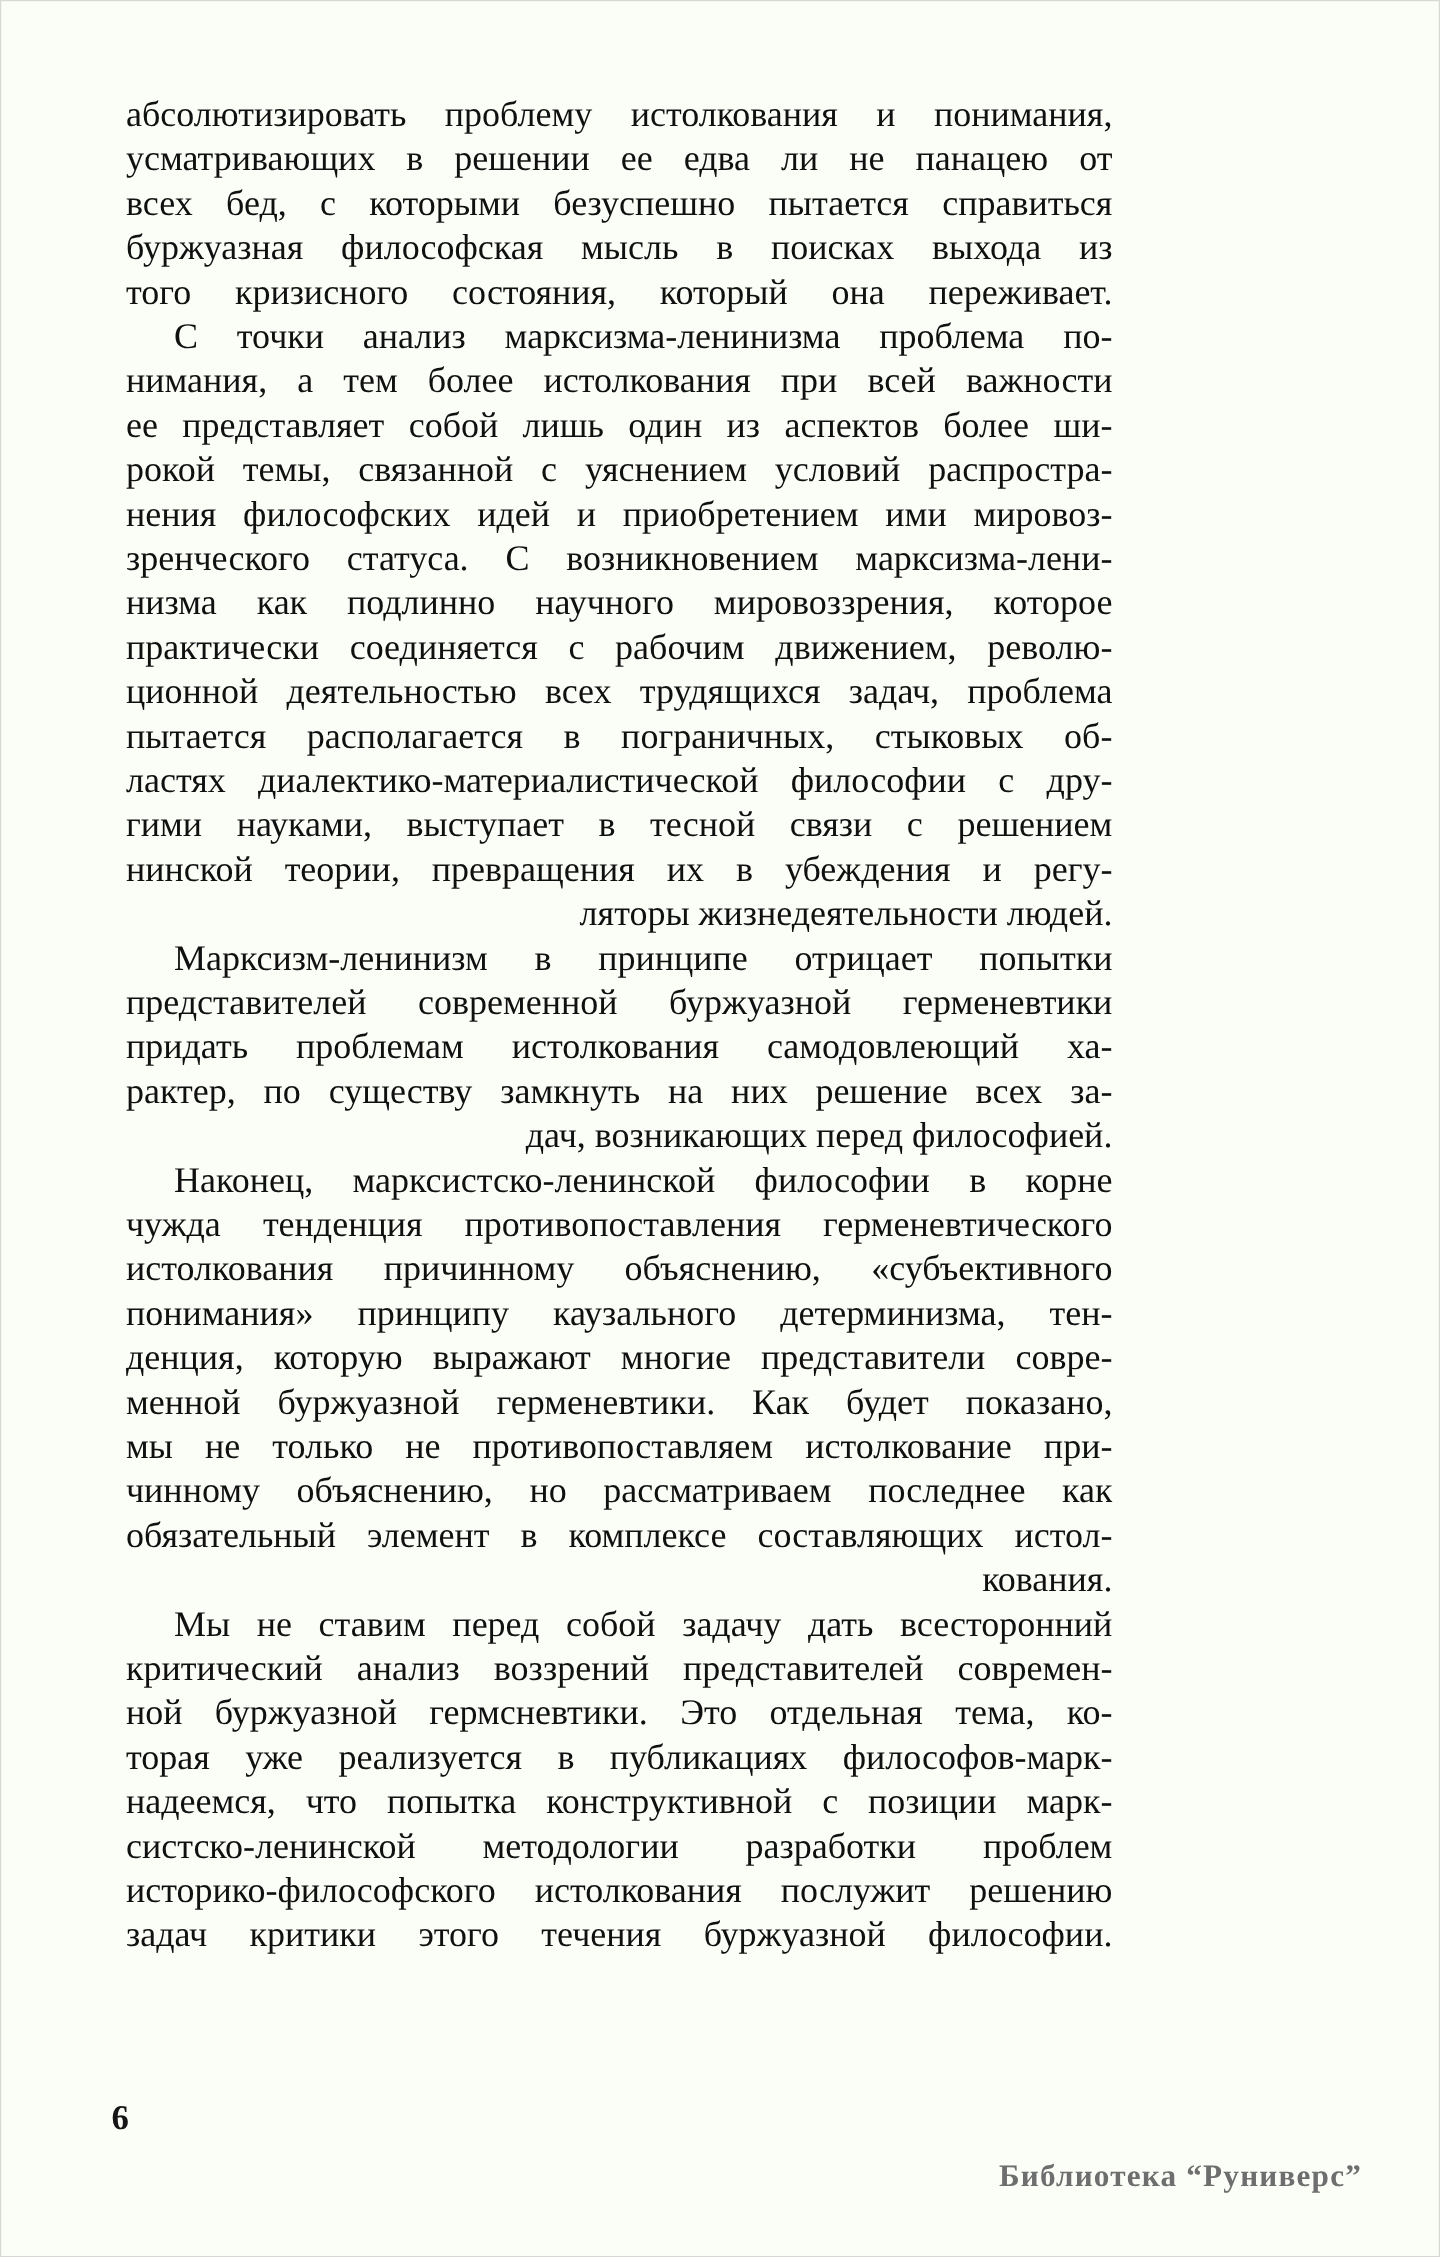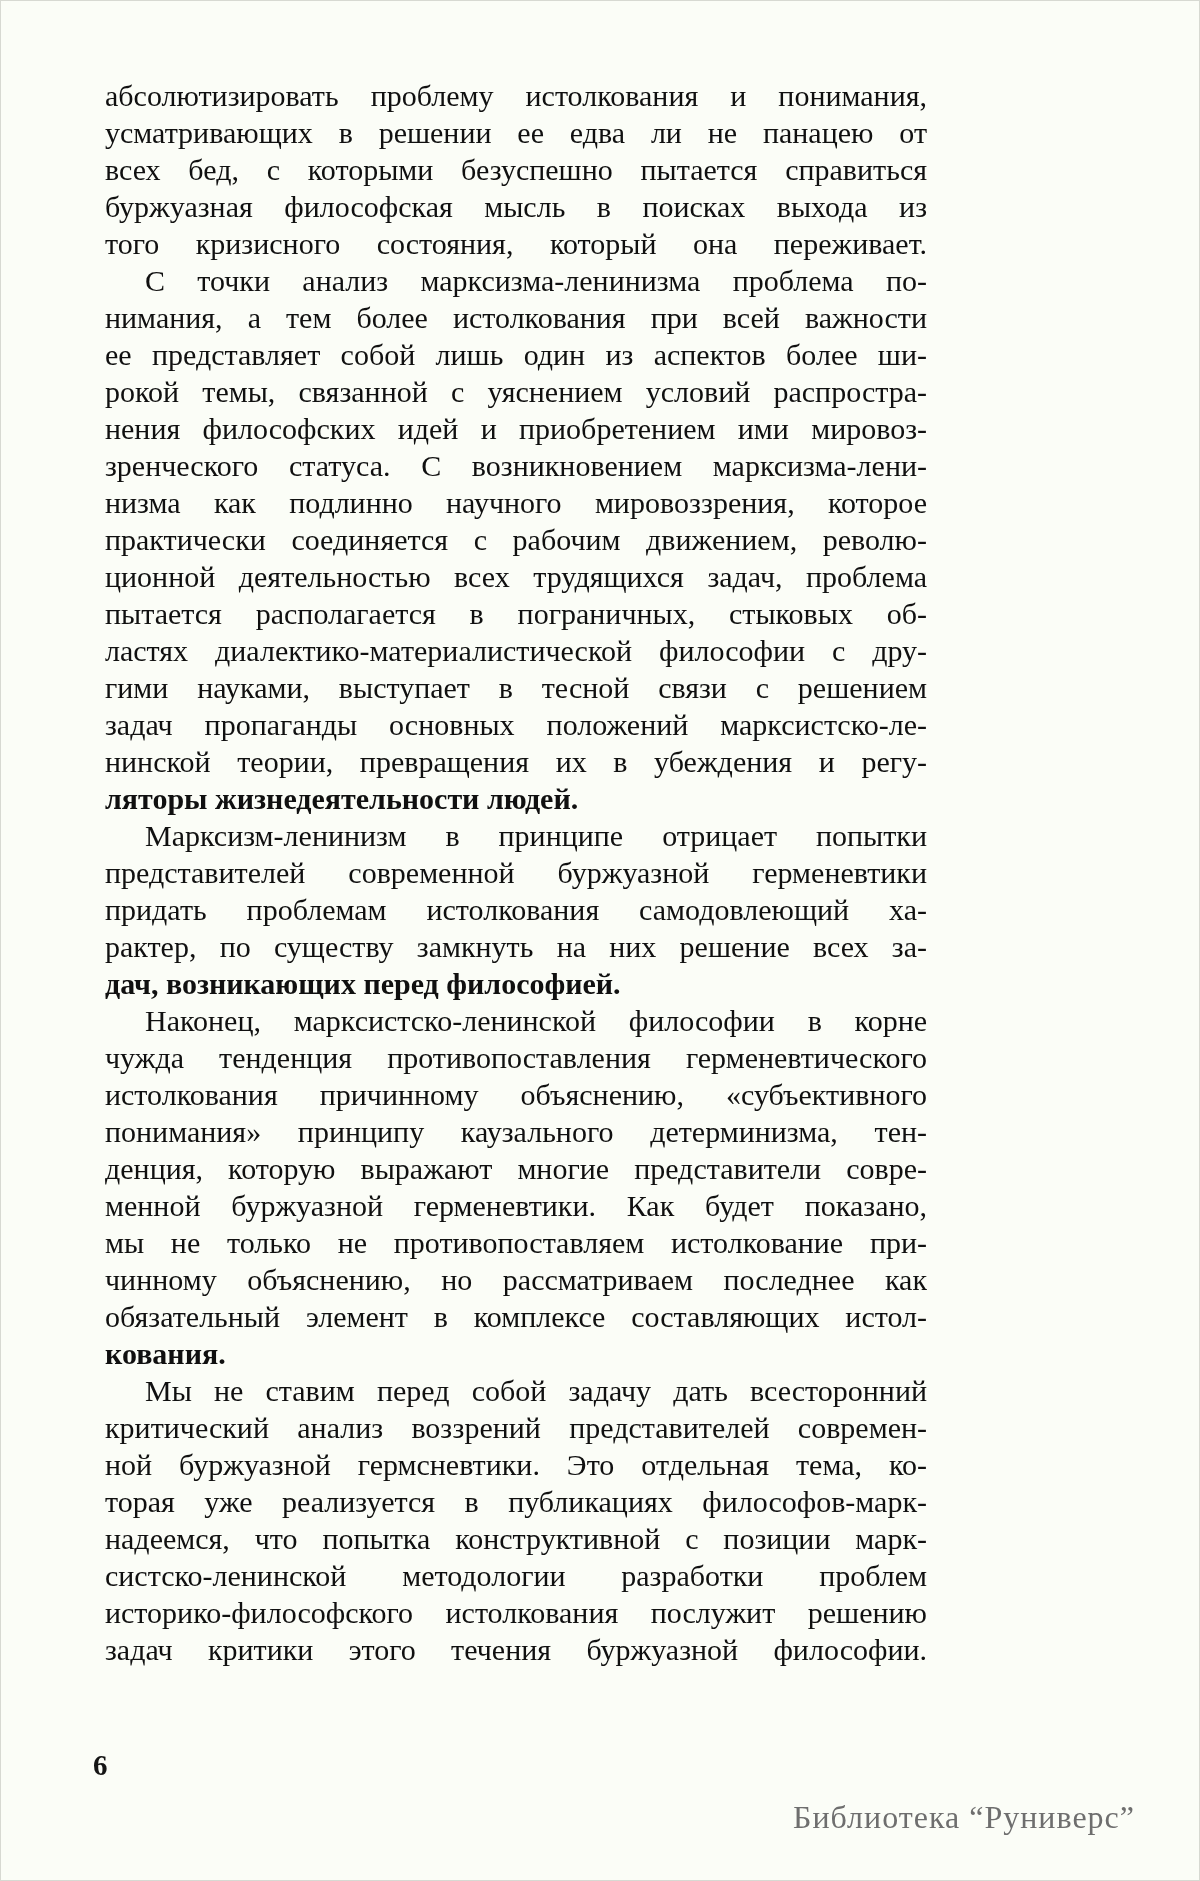--- a/index.html
+++ b/index.html
@@ -27,40 +27,39 @@
     text-align: justify;
     overflow: hidden;
     white-space: normal;
   }
   .line.just::after {
     content: "";
     display: inline-block;
     width: 100%;
   }
   .line.no-just {
-    text-align: left;
-    font-weight: bold;
+    text-align: right;
   }
   .line.indent {
     text-indent: 40px;
   }
   .page-number {
     position: absolute;
     left: 92px;
     top: 1748px;
     font-size: 29px;
     font-weight: bold;
     color: #151515;
   }
   .watermark {
     position: absolute;
     right: 64px;
     top: 1798px;
-    font-size: 32px;
-    font-weight: normal;
+    font-size: 26px;
+    font-weight: bold;
     color: #6e6e6e;
     letter-spacing: 1px;
   }
 </style>
 </head>
 <body>
 
 <div class="page">
   <div class="text-block">
       <div class="line just">абсолютизировать проблему истолкования и понимания,</div>
@@ -73,21 +72,20 @@
       <div class="line just">ее представляет собой лишь один из аспектов более ши-</div>
       <div class="line just">рокой темы, связанной с уяснением условий распростра-</div>
       <div class="line just">нения философских идей и приобретением ими мировоз-</div>
       <div class="line just">зренческого статуса. С возникновением марксизма-лени-</div>
       <div class="line just">низма как подлинно научного мировоззрения, которое</div>
       <div class="line just">практически соединяется с рабочим движением, револю-</div>
       <div class="line just">ционной деятельностью всех трудящихся задач, проблема</div>
       <div class="line just">пытается располагается в пограничных, стыковых об-</div>
       <div class="line just">ластях диалектико-материалистической философии с дру-</div>
       <div class="line just">гими науками, выступает в тесной связи с решением</div>
-      <div class="line just">задач пропаганды основных положений марксистско-ле-</div>
       <div class="line just">нинской теории, превращения их в убеждения и регу-</div>
       <div class="line no-just">ляторы жизнедеятельности людей.</div>
       <div class="line just indent">Марксизм-ленинизм в принципе отрицает попытки</div>
       <div class="line just">представителей современной буржуазной герменевтики</div>
       <div class="line just">придать проблемам истолкования самодовлеющий ха-</div>
       <div class="line just">рактер, по существу замкнуть на них решение всех за-</div>
       <div class="line no-just">дач, возникающих перед философией.</div>
       <div class="line just indent">Наконец, марксистско-ленинской философии в корне</div>
       <div class="line just">чужда тенденция противопоставления герменевтического</div>
       <div class="line just">истолкования причинному объяснению, «субъективного</div>

